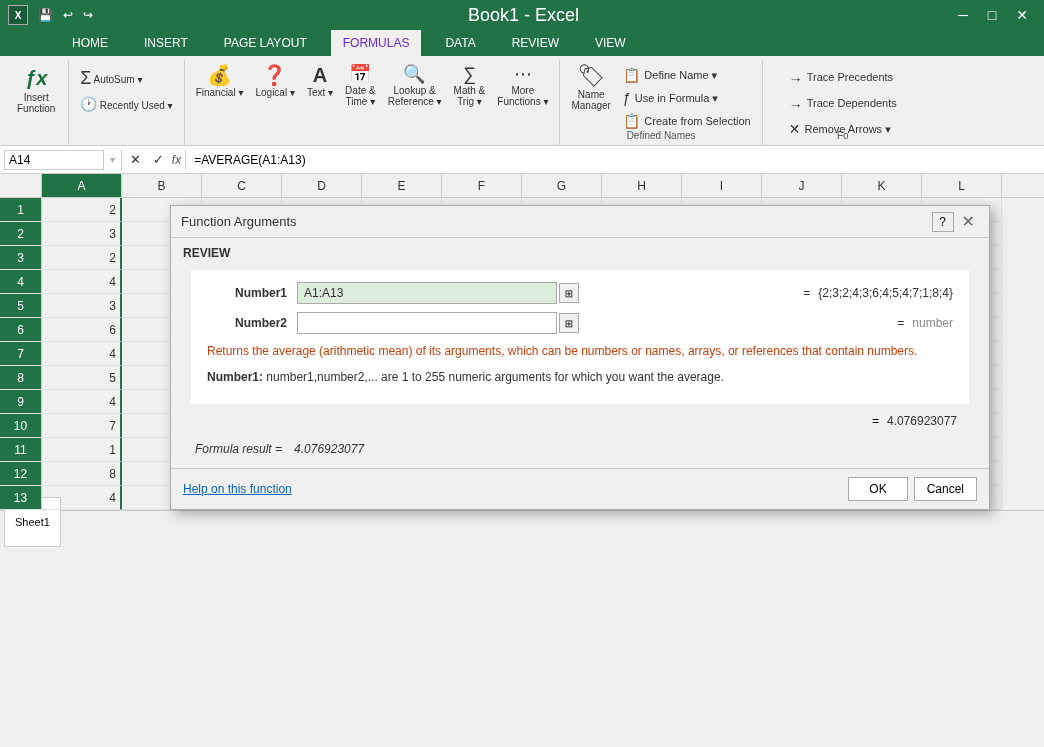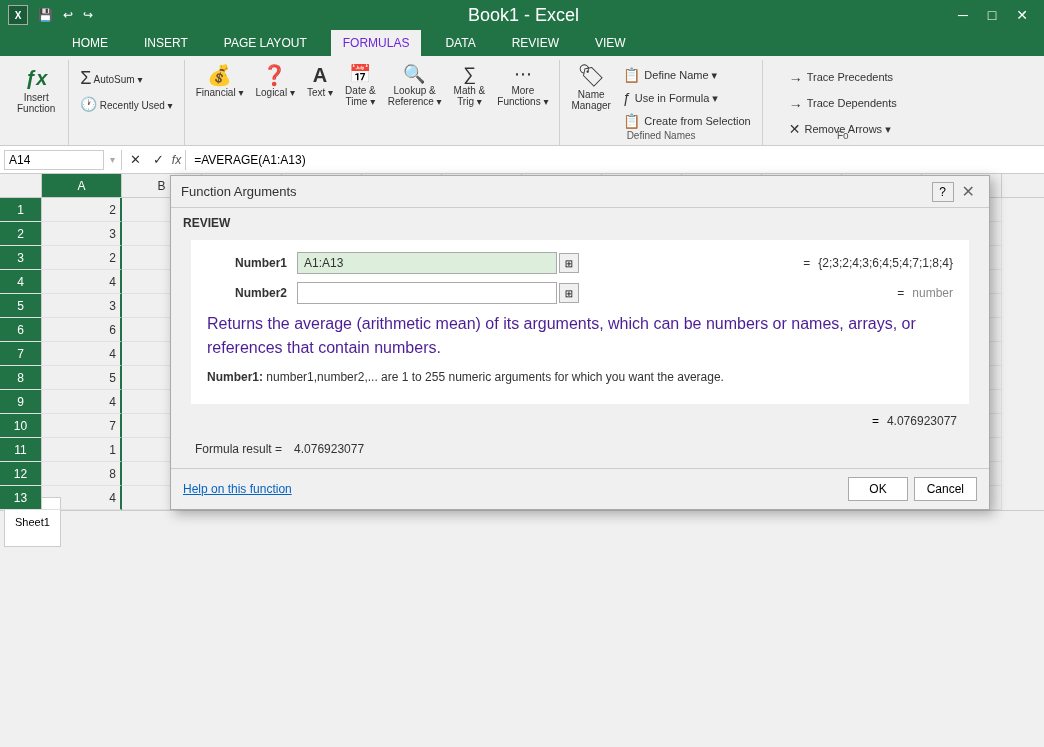--- a/index.html
+++ b/index.html
@@ -310,22 +310,22 @@
       display: flex;
       justify-content: flex-end;
       align-items: center;
       margin: 10px 0;
       padding-right: 20px;
     }
     .result-equals { font-size: 12px; margin-right: 8px; }
     .result-value { font-size: 12px; color: #333; }
 
     .description-text {
-      font-size: 16px;
-      color: #4c1d95;
+      font-size: 12px;
+      color: #c2410c;
       line-height: 1.5;
       margin: 8px 0;
     }
     .arg-help-text {
       font-size: 12px;
       color: #333;
       line-height: 1.5;
       margin: 6px 0;
     }
     .arg-help-text strong { font-weight: bold; }
@@ -360,21 +360,21 @@
       padding: 4px 12px;
       cursor: pointer;
       font-size: 12px;
     }
 
     .formula-result-row {
       display: flex;
       align-items: center;
       margin-top: 10px;
     }
-    .formula-result-label { font-size: 12px; color: #333; margin-right: 4px; }
+    .formula-result-label { font-size: 12px; color: #333; margin-right: 4px; font-style: italic; }
 
     
     .sheet-tab-bar {
       height: 22px;
       background: #f0f0f0;
       border-top: 1px solid #ccc;
       display: flex;
       align-items: center;
       padding: 0 4px;
       gap: 2px;

